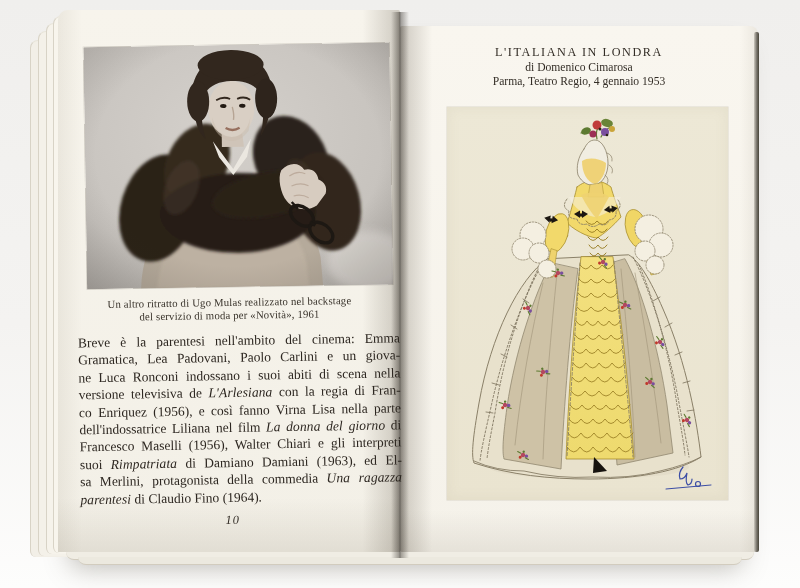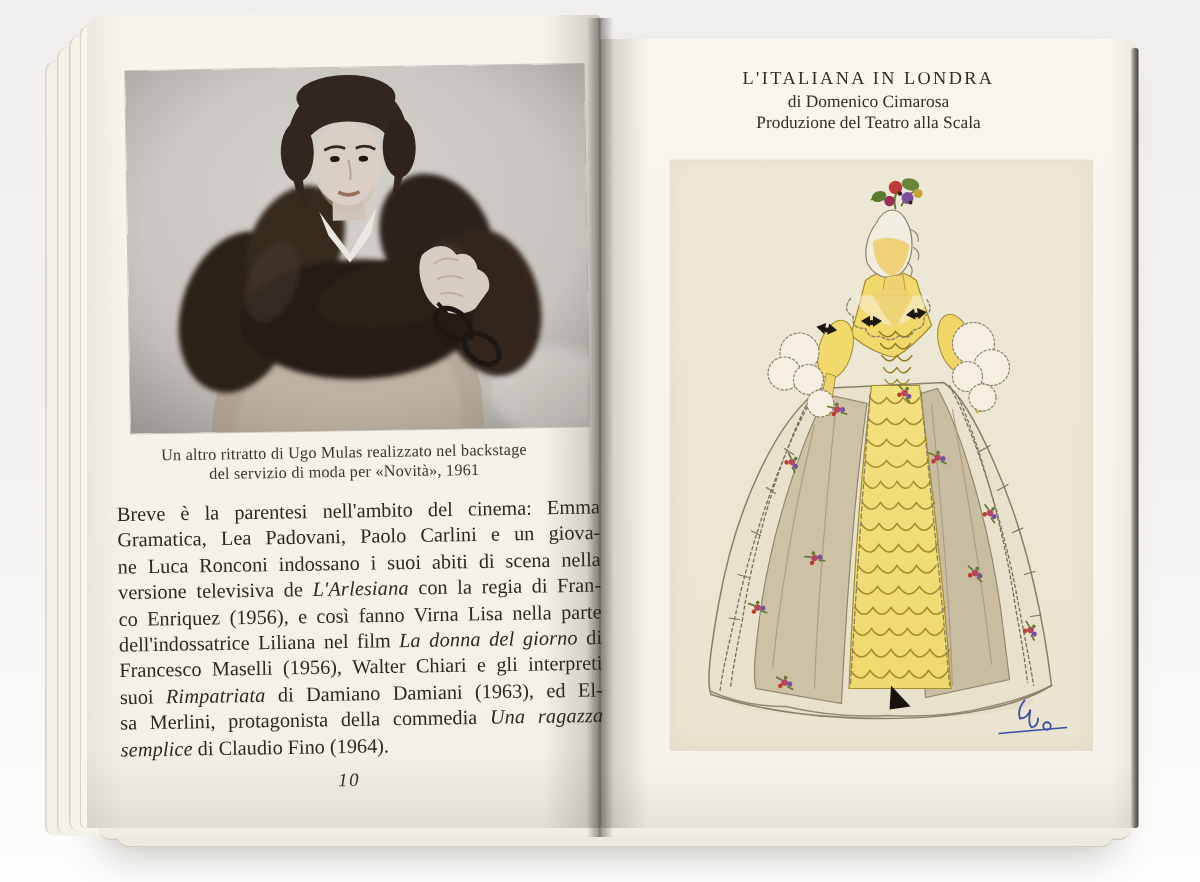--- a/index.html
+++ b/index.html
@@ -154,32 +154,32 @@
     <div class="body-text">
         <div class="bodyline"><span>Breve è la parentesi nell'ambito del cinema: Emma</span></div>
         <div class="bodyline"><span>Gramatica, Lea Padovani, Paolo Carlini e un giova-</span></div>
         <div class="bodyline"><span>ne Luca Ronconi indossano i suoi abiti di scena nella</span></div>
         <div class="bodyline"><span>versione televisiva de </span><i>L'Arlesiana</i><span> con la regia di Fran-</span></div>
         <div class="bodyline"><span>co Enriquez (1956), e così fanno Virna Lisa nella parte</span></div>
         <div class="bodyline"><span>dell'indossatrice Liliana nel film </span><i>La donna del giorno</i><span> di</span></div>
         <div class="bodyline"><span>Francesco Maselli (1956), Walter Chiari e gli interpreti</span></div>
         <div class="bodyline"><span>suoi </span><i>Rimpatriata</i><span> di Damiano Damiani (1963), ed El-</span></div>
         <div class="bodyline"><span>sa Merlini, protagonista della commedia </span><i>Una ragazza</i></div>
-        <div class="bodyline"><i>semplice</i><span> di Claudio Fino (1964).</span></div>
+        <div class="bodyline"><i>parentesi</i><span> di Claudio Fino (1964).</span></div>
       </div>
 
     <div class="page-number">10</div>
   </div>
 
   <div class="right-inner">
 
     <div class="plate-header">
       <div class="plate-title">L'ITALIANA IN LONDRA</div>
       <div class="plate-line">di Domenico Cimarosa</div>
-      <div class="plate-line">Produzione del Teatro alla Scala</div>
+      <div class="plate-line">Parma, Teatro Regio, 4 gennaio 1953</div>
     </div>
 
     <div class="plate">
       <svg width="281" height="393" viewBox="0 0 281 393">
         <defs>
           <linearGradient id="yg" x1="0" y1="0" x2="0" y2="1">
             <stop offset="0" stop-color="#f3e07f"></stop>
               <stop offset="1" stop-color="#eeda6e"></stop>
           </linearGradient>
           <g id="bow" fill="#1c1712">

